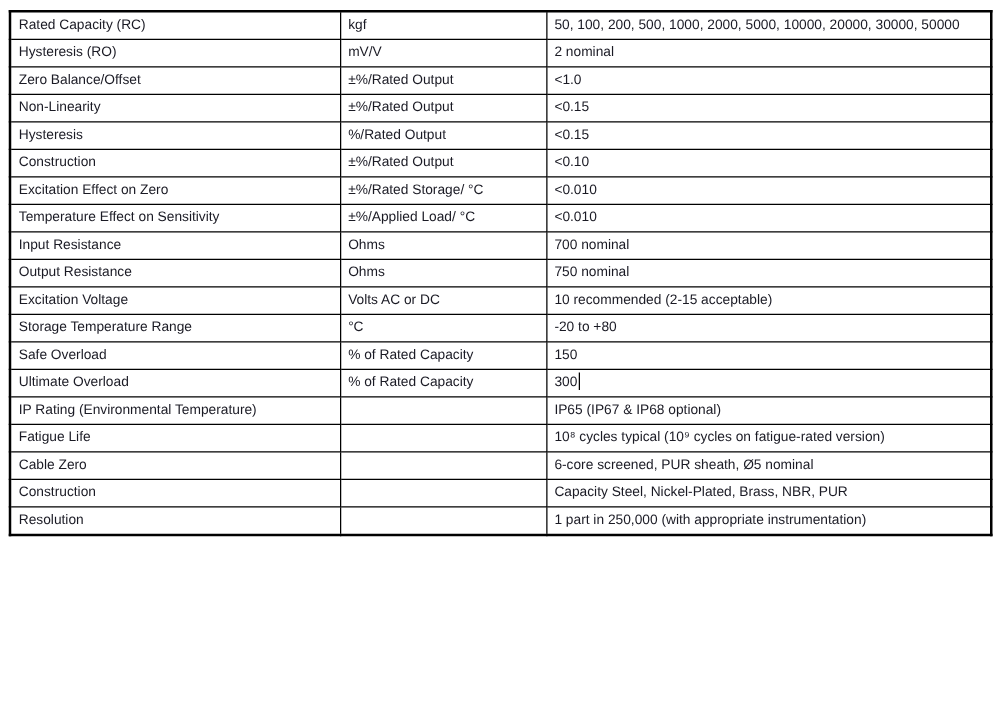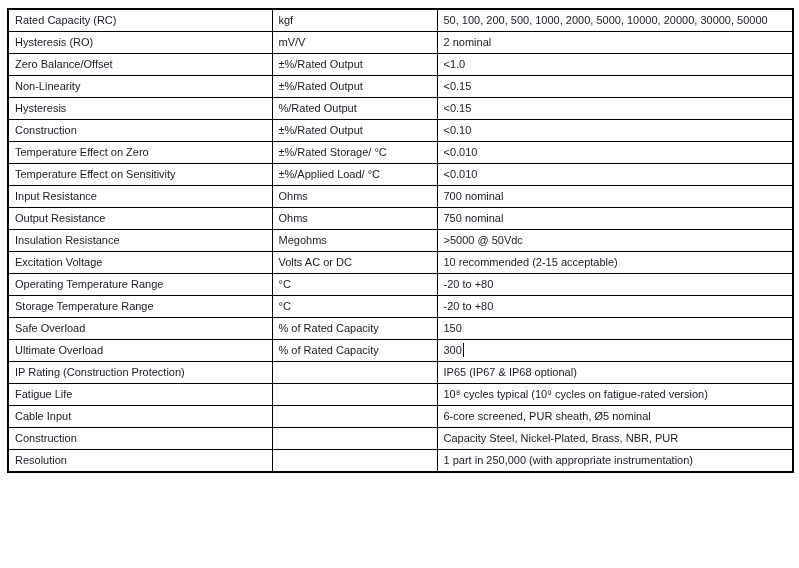--- a/index.html
+++ b/index.html
@@ -80,81 +80,71 @@
     <td class="param">Hysteresis</td>
     <td class="unit">%/Rated Output</td>
     <td class="value">&lt;0.15</td>
   </tr>
         <tr>
     <td class="param">Construction</td>
     <td class="unit">±%/Rated Output</td>
     <td class="value">&lt;0.10</td>
   </tr>
         <tr>
-    <td class="param">Temperature Effect on Zero</td>
+    <td class="param">Excitation Effect on Zero</td>
     <td class="unit">±%/Rated Storage/ °C</td>
     <td class="value">&lt;0.010</td>
   </tr>
         <tr>
     <td class="param">Temperature Effect on Sensitivity</td>
     <td class="unit">±%/Applied Load/ °C</td>
     <td class="value">&lt;0.010</td>
   </tr>
         <tr>
     <td class="param">Input Resistance</td>
     <td class="unit">Ohms</td>
     <td class="value">700 nominal</td>
   </tr>
         <tr>
     <td class="param">Output Resistance</td>
     <td class="unit">Ohms</td>
     <td class="value">750 nominal</td>
   </tr>
         <tr>
-    <td class="param">Insulation Resistance</td>
-    <td class="unit">Megohms</td>
-    <td class="value">&gt;5000 @ 50Vdc</td>
-  </tr>
-        <tr>
     <td class="param">Excitation Voltage</td>
     <td class="unit">Volts AC or DC</td>
     <td class="value">10 recommended (2-15 acceptable)</td>
-  </tr>
-        <tr>
-    <td class="param">Operating Temperature Range</td>
-    <td class="unit">°C</td>
-    <td class="value">-20 to +80</td>
   </tr>
         <tr>
     <td class="param">Storage Temperature Range</td>
     <td class="unit">°C</td>
     <td class="value">-20 to +80</td>
   </tr>
         <tr>
     <td class="param">Safe Overload</td>
     <td class="unit">% of Rated Capacity</td>
     <td class="value">150</td>
   </tr>
         <tr>
     <td class="param">Ultimate Overload</td>
     <td class="unit">% of Rated Capacity</td>
     <td class="value">300<span class="caret"></span></td>
   </tr>
         <tr>
-    <td class="param">IP Rating (Construction Protection)</td>
+    <td class="param">IP Rating (Environmental Temperature)</td>
     <td class="unit"></td>
     <td class="value">IP65 (IP67 &amp; IP68 optional)</td>
   </tr>
         <tr>
     <td class="param">Fatigue Life</td>
     <td class="unit"></td>
     <td class="value">10⁸ cycles typical (10⁹ cycles on fatigue-rated version)</td>
   </tr>
         <tr>
-    <td class="param">Cable Input</td>
+    <td class="param">Cable Zero</td>
     <td class="unit"></td>
     <td class="value">6-core screened, PUR sheath, Ø5 nominal</td>
   </tr>
         <tr>
     <td class="param">Construction</td>
     <td class="unit"></td>
     <td class="value">Capacity Steel, Nickel-Plated, Brass, NBR, PUR</td>
   </tr>
         <tr>
     <td class="param">Resolution</td>

